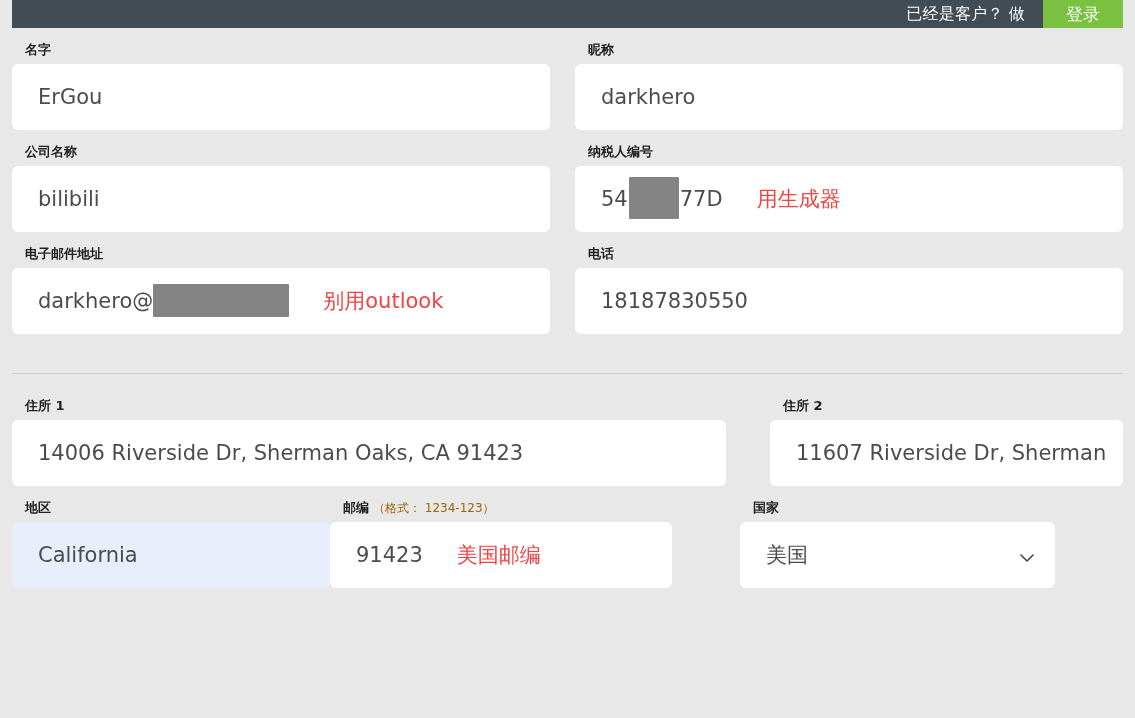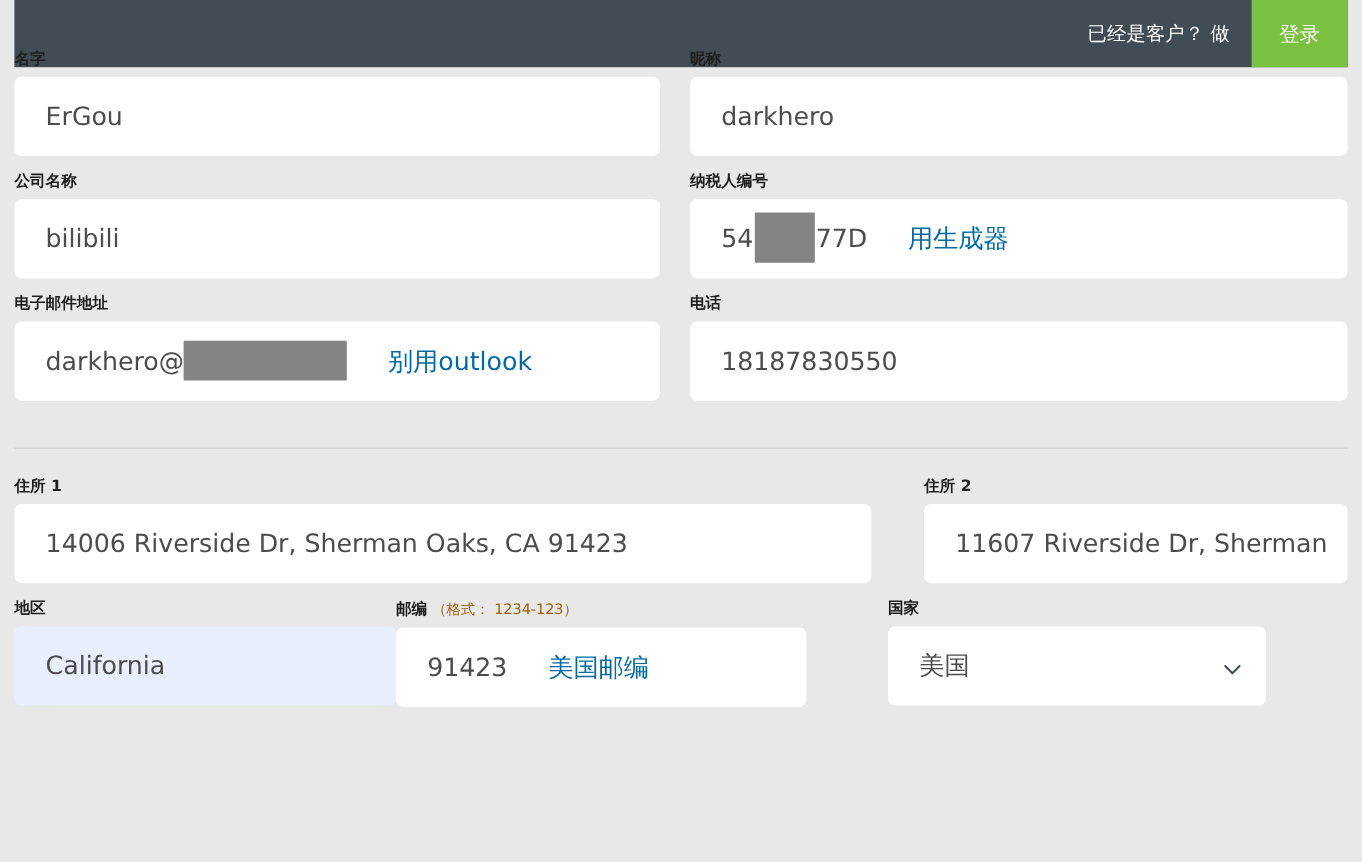--- a/index.html
+++ b/index.html
@@ -14,21 +14,21 @@
     overflow: hidden;
     position: relative;
   }
 
   
   .topbar {
     position: absolute;
     left: 12px;
     top: 0;
     width: 1111px;
-    height: 56px;
+    height: 28px;
     background: #414c54;
     display: flex;
     align-items: stretch;
     justify-content: flex-end;
   }
   .topbar-note {
     display: flex;
     align-items: center;
     color: #ffffff;
     font-size: 16px;
@@ -69,20 +69,21 @@
   .col-left  { width: 575px; padding-left: 12px; padding-right: 25px; }
   .col-right { width: 560px; padding-right: 12px; }
 
   .field-label {
     font-size: 13px;
     font-weight: bold;
     color: #1f1f1f;
     margin-bottom: 6px;
     line-height: 16px;
     white-space: nowrap;
+    margin-left: 13px;
   }
   .label-hint {
     font-weight: normal;
     font-size: 12px;
     color: #a16207;
     padding-left: 4px;
   }
 
   .input-box {
     position: relative;
@@ -98,21 +99,21 @@
     overflow: hidden;
     cursor: text;
   }
   .input-box.autofilled {
     background: #e8eefb;
   }
   .input-value {
     white-space: nowrap;
   }
   .input-hint {
-    color: #0369a1;
+    color: #ef4444;
     padding-left: 34px;
     white-space: nowrap;
   }
   .redact {
     display: inline-block;
     background: #848484;
     vertical-align: middle;
     border-radius: 1px;
   }
   .redact-tax   { width: 50px; height: 42px; margin: 0 1px; position: relative; top: -1px; }

